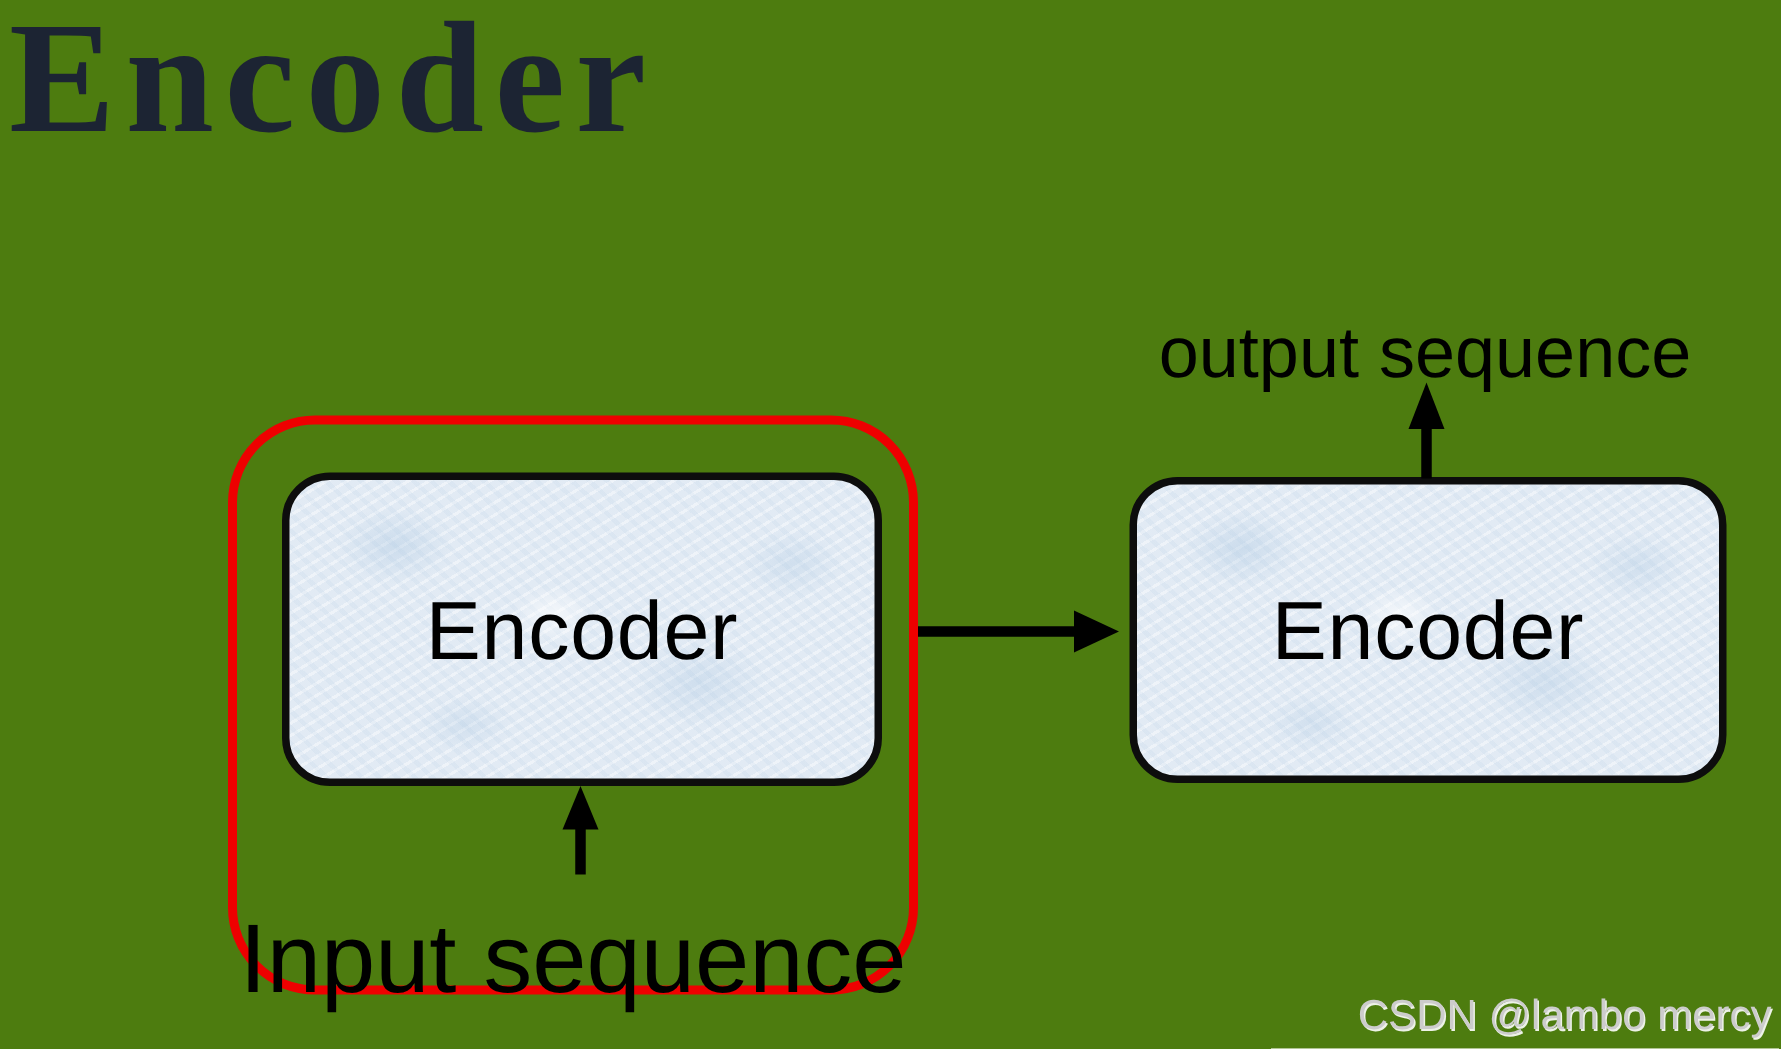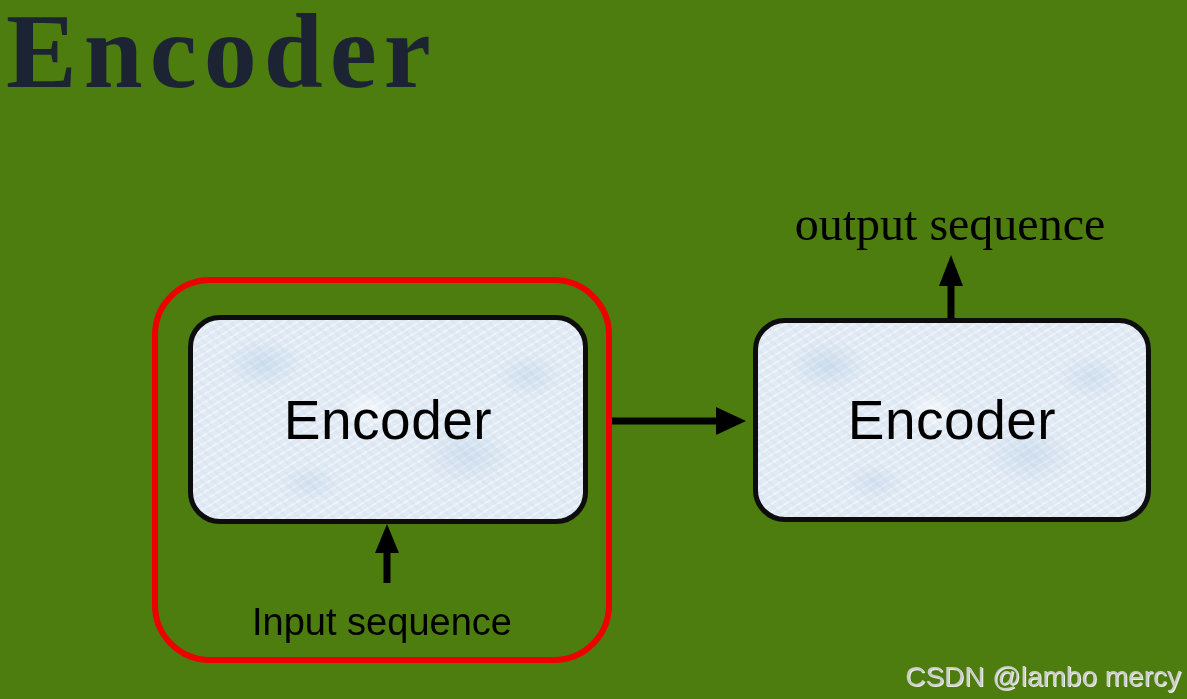--- a/index.html
+++ b/index.html
@@ -86,28 +86,27 @@
   .flow-label {
     position: absolute;
     color: #000000;
     text-align: center;
     white-space: nowrap;
   }
   .input-label {
     left: 152px;
     top: 601px;
     width: 460px;
-    font-size: 38px;
+    font-size: 65px;
   }
   .output-label {
     left: 738px;
-    top: 196px;
+    top: 208px;
     width: 424px;
     font-size: 48px;
-    font-family: Liberation Serif, serif;
   }
 
   
   .arrow-layer {
     position: absolute;
     left: 0;
     top: 0;
     width: 1187px;
     height: 699px;
     pointer-events: none;

